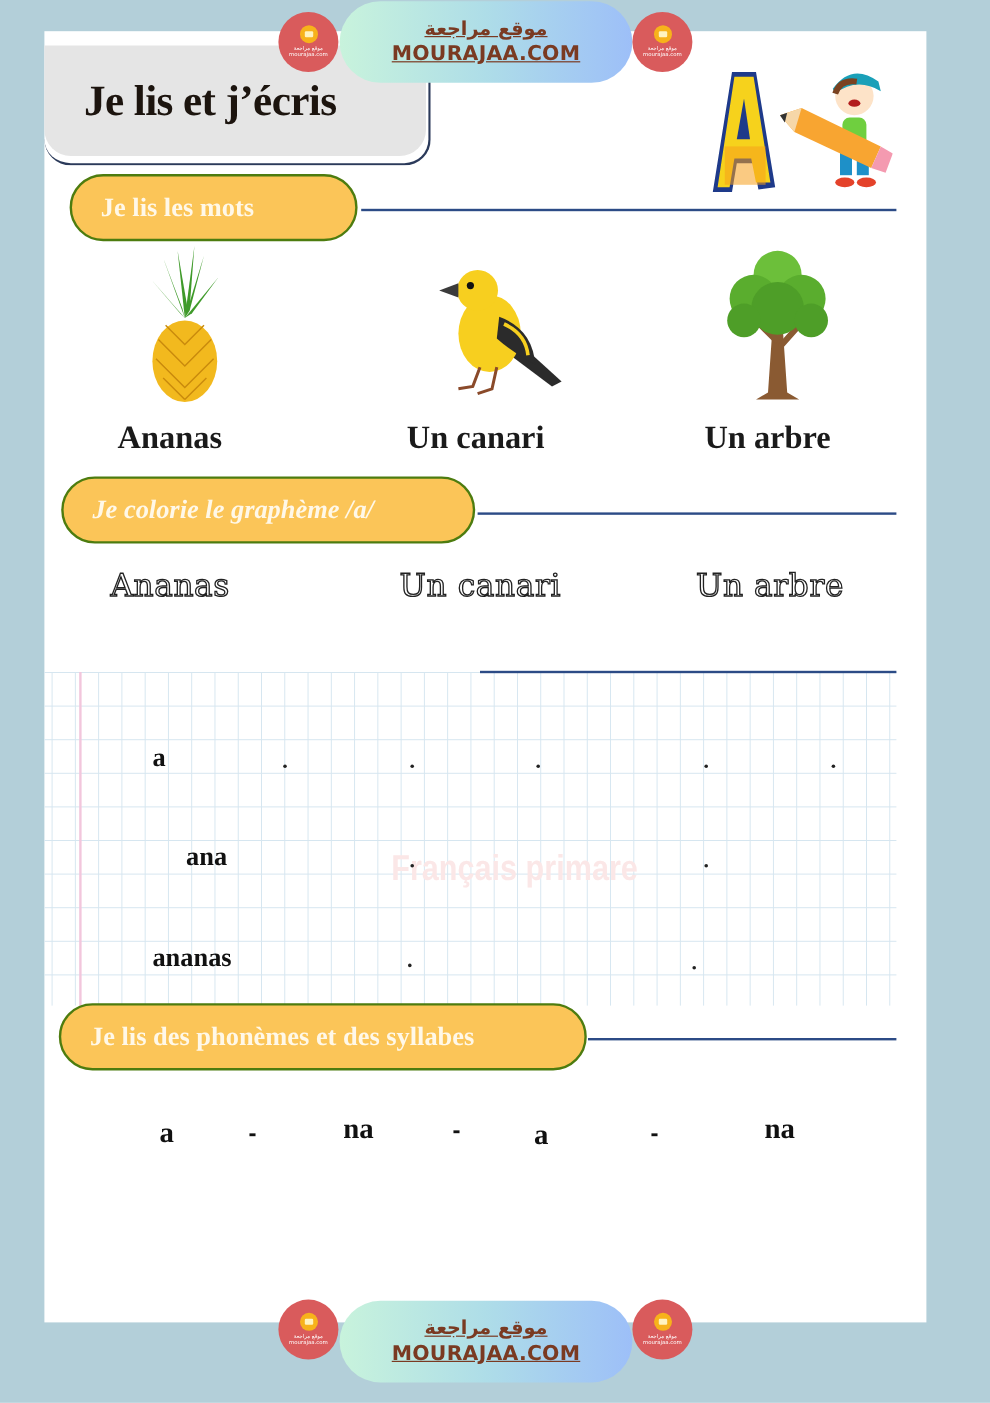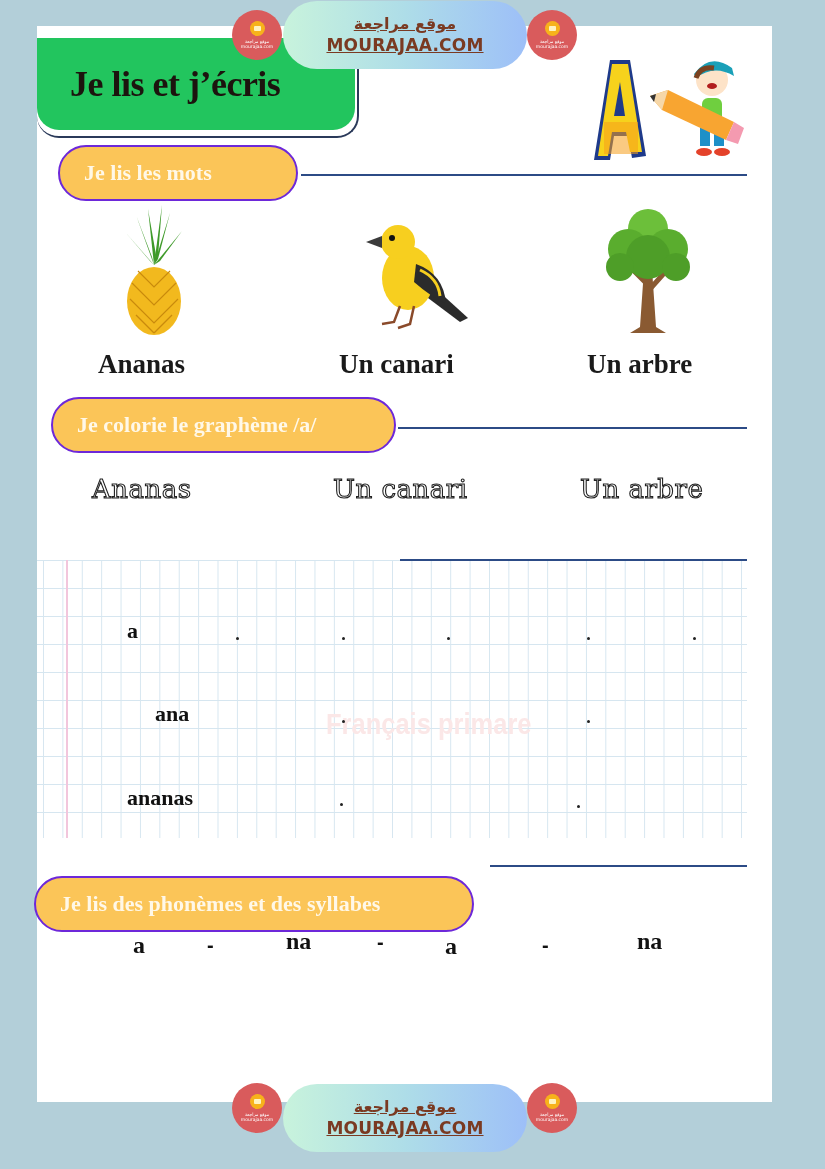--- a/index.html
+++ b/index.html
@@ -16,26 +16,26 @@
   .banner .en { font-family: "DejaVu Sans", sans-serif; font-weight: bold; font-size: 17px; color: #7a3a22; text-decoration: underline; line-height: 22px; letter-spacing: 0.2px; }
   .badge { position: absolute; width: 50px; height: 50px; border-radius: 50%; background: #d95b5c; z-index: 6;
     display: flex; flex-direction: column; align-items: center; justify-content: center; }
   .badge .coin { width: 15px; height: 15px; border-radius: 50%; background: #f7b21b; margin-bottom: 3px; position: relative; }
   .badge .coin::after { content: ""; position: absolute; left: 4px; top: 5px; width: 7px; height: 5px; background: #fff3c0; border-radius: 1px; }
   .badge .tiny { font-family: "DejaVu Sans", sans-serif; font-size: 4.5px; color: #fff; line-height: 5px; text-align: center; }
 
   
   .title-box { position: absolute; left: 37px; top: 38px; width: 322px; height: 100px; z-index: 2; }
   .title-box .shadow { position: absolute; left: 0; top: 6px; width: 322px; height: 94px; border-radius: 0 0 22px 22px; border-bottom: 2px solid #2b3a5a; border-right: 2px solid #2b3a5a; }
-  .title-box .fill { position: absolute; left: 0; top: 0; width: 318px; height: 92px; background: #22c55e; border-radius: 0 0 22px 22px; display: flex; align-items: center; padding-left: 33px; }
+  .title-box .fill { position: absolute; left: 0; top: 0; width: 318px; height: 92px; background: #e5e5e5; border-radius: 0 0 22px 22px; display: flex; align-items: center; padding-left: 33px; }
   .title-text { font-family: "Liberation Serif", serif; font-weight: bold; font-size: 36px; color: #1c140e; letter-spacing: -0.5px; }
 
   
   .section { position: absolute; left: 0; width: 825px; height: 60px; }
-  .pill { position: absolute; height: 56px; background: #fbc558; border: 2px solid #6d28d9; border-radius: 28px;
+  .pill { position: absolute; height: 56px; background: #fbc558; border: 2px solid #4d7c0f; border-radius: 28px;
     display: flex; align-items: center; padding-left: 24px; }
   .pill span { font-family: "Liberation Serif", serif; font-weight: bold; font-size: 22px; color: #fff8e8; }
   .rule { position: absolute; height: 2px; background: #2c4b86; right: 78px; }
 
   
   .word-big { position: absolute; font-family: "Liberation Serif", serif; font-weight: bold; font-size: 27px; color: #1a1a1a; }
   .outline-word { position: absolute; font-family: "DejaVu Serif", serif; font-size: 26px; color: #ffffff; -webkit-text-stroke: 1.1px #222; letter-spacing: 0.5px; }
 
   
   .grid { position: absolute; left: 37px; top: 560px; width: 710px; height: 278px; z-index: 0;
@@ -153,21 +153,21 @@
   <circle cx="68" cy="44" r="20" fill="#5aad2e"></circle>
   <circle cx="48" cy="52" r="22" fill="#4e9e28"></circle>
   <circle cx="20" cy="62" r="14" fill="#4e9e28"></circle>
   <circle cx="76" cy="62" r="14" fill="#4e9e28"></circle>
 </svg>
 
 <div class="word-big" style="left:98px; top:349px;">Ananas</div>
 <div class="word-big" style="left:339px; top:349px;">Un canari</div>
 <div class="word-big" style="left:587px; top:349px;">Un arbre</div>
 
-<div class="section" style="top:397px;">
+<div class="section" style="top:397px;font-style:italic;">
   <div class="pill" style="left:51px; width:345px;">
     <span>Je colorie le graphème /a/</span>
   </div>
   <div class="rule" style="left:398px; top:30px;"></div>
 </div>
 
 <div class="outline-word" style="left:92px; top:474px;">Ananas</div>
 <div class="outline-word" style="left:333px; top:474px;">Un canari</div>
 <div class="outline-word" style="left:580px; top:474px;">Un arbre</div>
 
@@ -188,21 +188,21 @@
 <div class="dot" style="left:342px; top:637px;"></div>
 <div class="dot" style="left:447px; top:637px;"></div>
 <div class="dot" style="left:587px; top:637px;"></div>
 <div class="dot" style="left:693px; top:637px;"></div>
 <div class="dot" style="left:342px; top:720px;"></div>
 <div class="dot" style="left:587px; top:720px;"></div>
 <div class="dot" style="left:340px; top:803px;"></div>
 <div class="dot" style="left:577px; top:805px;"></div>
 
 <div class="section" style="top:836px; z-index:3;">
-  <div class="pill" style="left:34px; width:440px;margin-top:40px;">
+  <div class="pill" style="left:49px; width:440px;">
     <span>Je lis des phonèmes et des syllabes</span>
   </div>
   <div class="rule" style="left:490px; top:29px;"></div>
 </div>
 
 <div class="syl" style="left:133px; top:932px;">a</div>
 <div class="dash" style="left:207px; top:934px;">-</div>
 <div class="syl" style="left:286px; top:928px;">na</div>
 <div class="dash" style="left:377px; top:931px;">-</div>
 <div class="syl" style="left:445px; top:933px;">a</div>

